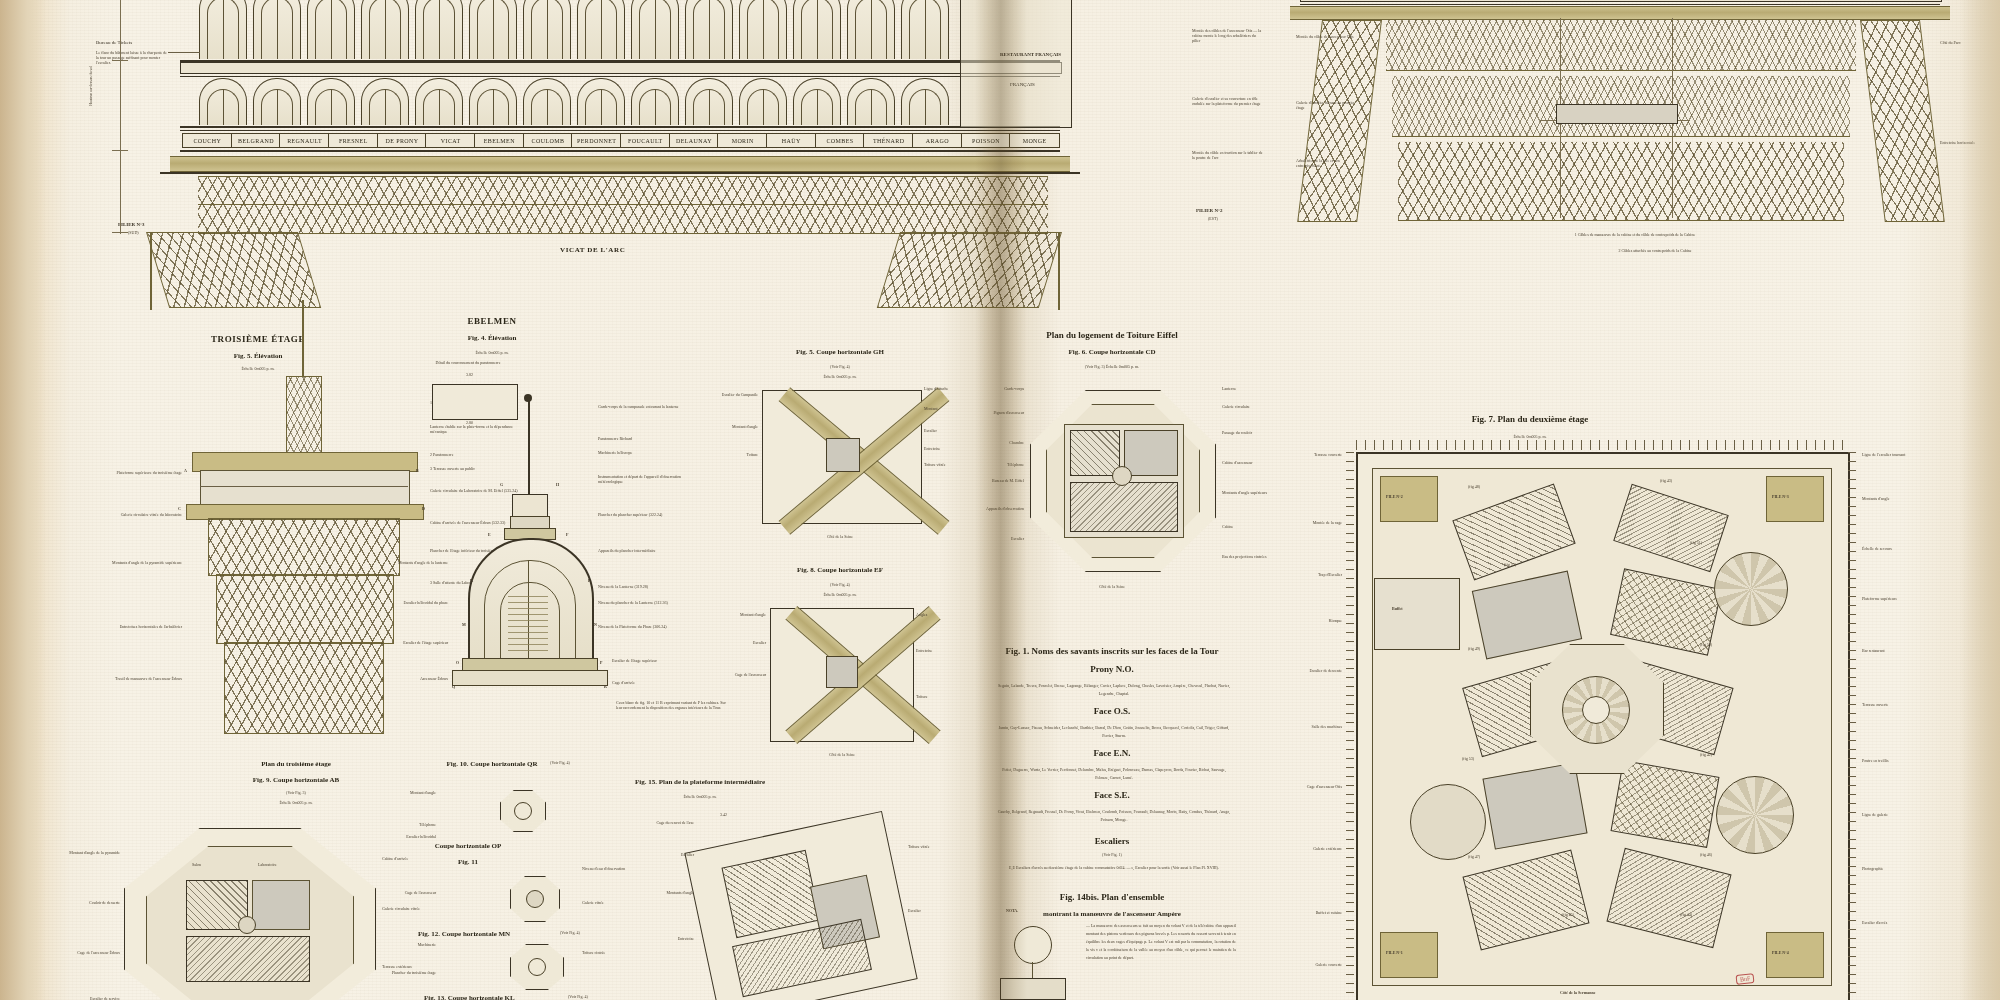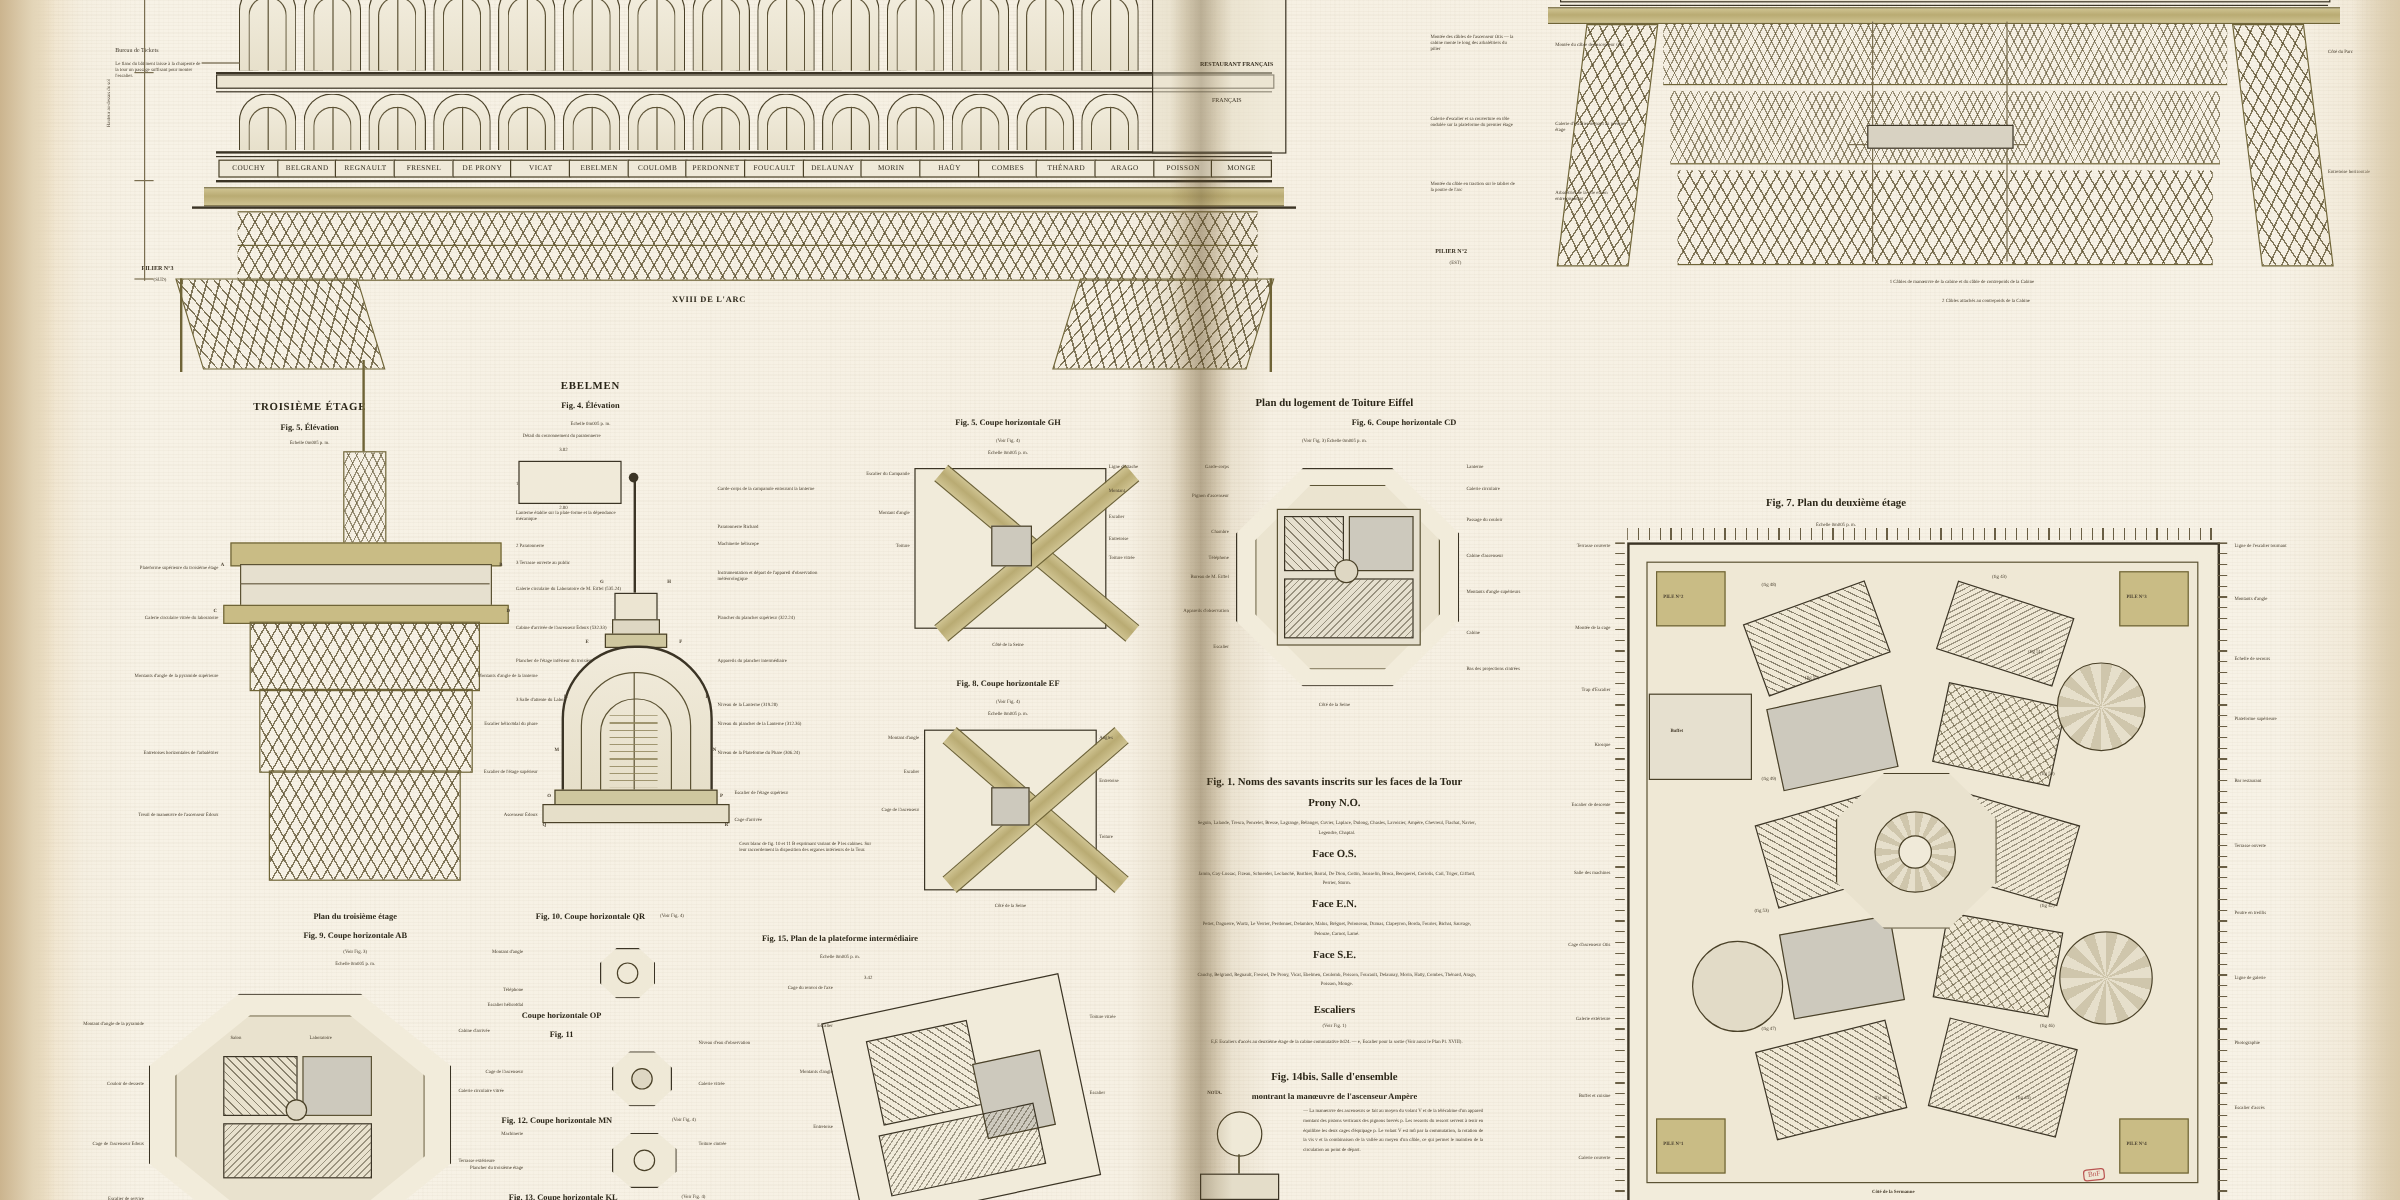--- a/index.html
+++ b/index.html
@@ -188,21 +188,21 @@
         <div class="namebox" style="left: 778.667px; width: 48.6667px; top: 0px;">POISSON</div>
         <div class="namebox" style="left: 827.333px; width: 48.6667px; top: 0px;">MONGE</div>
       </div>
     <div class="hline" style="left:180px;top:150px;width:880px;height:2px;"></div>
 
     <div class="girder" style="position:absolute;left:170px;top:156px;width:900px;height:14px;"></div>
     <div class="hline" style="left:160px;top:172px;width:920px;height:2px;"></div>
 
     <div class="lattice" style="position:absolute;left:198px;top:176px;width:850px;height:56px;border-top:1px solid #6f6437;border-bottom:1px solid #6f6437;"></div>
     <div class="hline" style="left:198px;top:204px;width:850px;background:#6f6437;"></div>
-    <div class="t sm b sc" style="left:560px;top:246px;">XVIII DE L'ARC</div>
+    <div class="t sm b sc" style="left:560px;top:246px;">VICAT DE L'ARC</div>
 
     <div>
       <div class="ink lattice" style="left:146px;top:232px;width:150px;height:74px;transform:skewX(17deg);transform-origin:top left;border:1px solid #6f6437;"></div>
       <div class="vline" style="left:150px;top:232px;height:78px;width:2px;background:#6f6437;"></div>
       <div class="t tiny b" style="left:118px;top:222px;">PILIER N°3</div>
       <div class="t xtiny" style="left:128px;top:230px;">(SUD)</div>
     </div>
 
     <div>
       <div class="ink lattice" style="left:900px;top:232px;width:160px;height:74px;transform:skewX(-17deg);transform-origin:top right;border:1px solid #6f6437;"></div>
@@ -463,21 +463,21 @@
     <div class="t xtiny" style="left:636px;top:852px;width:58px;white-space:normal;text-align:right;">Escalier</div>
     <div class="t xtiny" style="left:636px;top:890px;width:58px;white-space:normal;text-align:right;">Montants d'angle</div>
     <div class="t xtiny" style="left:636px;top:936px;width:58px;white-space:normal;text-align:right;">Entretoise</div>
     <div class="t xtiny" style="left:720px;top:812px;">3.42</div>
     <div class="t xtiny" style="left:908px;top:844px;width:56px;white-space:normal;">Toiture vitrée</div>
     <div class="t xtiny" style="left:908px;top:908px;width:56px;white-space:normal;">Escalier</div>
   </div>
 
   <div>
     <div class="t md b center" style="left:1112px;top:330px;">Plan du logement de Toiture Eiffel</div>
-    <div class="t sm b center" style="left:1170px;top:348px;">Fig. 6. Coupe horizontale CD</div>
+    <div class="t sm b center" style="left:1112px;top:348px;">Fig. 6. Coupe horizontale CD</div>
     <div class="t xtiny center" style="left:1112px;top:364px;">(Voir Fig. 3) Échelle 0m005 p. m.</div>
 
     <div class="oct frame" style="left:1030px;top:390px;width:184px;height:180px;background:#f2ecdb;"></div>
     <div class="oct" style="left:1046px;top:404px;width:152px;height:152px;border:1px solid #5c5334;background:#ebe4d0;"></div>
     <div class="frame filllight" style="left:1064px;top:424px;width:118px;height:112px;border-color:#5c5334;"></div>
     <div class="frame hatch" style="left:1070px;top:430px;width:48px;height:44px;"></div>
     <div class="frame fillgrey" style="left:1124px;top:430px;width:52px;height:44px;border-color:#4a4128;"></div>
     <div class="frame hatch2" style="left:1070px;top:482px;width:106px;height:48px;"></div>
     <div class="dot" style="left:1112px;top:466px;width:18px;height:18px;border:1px solid #4a4128;background:#ded7c3;"></div>
 
@@ -512,21 +512,21 @@
     <div class="t md b center" style="left:1112px;top:748px;">Face E.N.</div>
     <div class="t xtiny" style="left:996px;top:766px;width:236px;white-space:normal;text-align:center;line-height:8px;">Petiet, Daguerre, Wurtz, Le Verrier, Perdonnet, Delambre, Malus, Bréguet, Polonceau, Dumas, Clapeyron, Borda, Fourier, Bichat, Sauvage, Pelouze, Carnot, Lamé.</div>
 
     <div class="t md b center" style="left:1112px;top:790px;">Face S.E.</div>
     <div class="t xtiny" style="left:996px;top:808px;width:236px;white-space:normal;text-align:center;line-height:8px;">Cauchy, Belgrand, Regnault, Fresnel, De Prony, Vicat, Ebelmen, Coulomb, Poisson, Foucault, Delaunay, Morin, Haüy, Combes, Thénard, Arago, Poisson, Monge.</div>
 
     <div class="t md b center" style="left:1112px;top:836px;">Escaliers</div>
     <div class="t xtiny center" style="left:1112px;top:852px;">(Voir Fig. 1)</div>
     <div class="t xtiny" style="left:996px;top:864px;width:236px;white-space:normal;text-align:center;line-height:8px;">E,E Escaliers d'accès au deuxième étage de la cabine commutative 0d24. — e, Escalier pour la sortie (Voir aussi le Plan Pl. XVIII).</div>
 
-    <div class="t md b center" style="left:1112px;top:892px;">Fig. 14bis. Salle d'ensemble</div>
+    <div class="t md b center" style="left:1112px;top:892px;">Fig. 14bis. Plan d'ensemble</div>
     <div class="t sm b center" style="left:1112px;top:910px;">montrant la manœuvre de l'ascenseur Ampère</div>
 
     <div class="dot" style="left:1014px;top:926px;width:36px;height:36px;border:1px solid #4a4128;background:#efe9d7;"></div>
     <div class="hline" style="left:1032px;top:962px;width:1px;height:30px;background:#5c5334;"></div>
     <div class="vline" style="left:1032px;top:962px;height:32px;background:#5c5334;"></div>
     <div class="frame" style="left:1000px;top:978px;width:64px;height:20px;background:#e4ddc9;"></div>
 
     <div class="t xtiny b" style="left:1006px;top:908px;">NOTA.</div>
     <div class="t xtiny" style="left:1000px;top:918px;width:0;height:0;"></div>
     <div class="t xtiny" style="left:1086px;top:922px;width:150px;white-space:normal;line-height:8px;text-align:justify;">— La manœuvre des ascenseurs se fait au moyen du volant V et de la télécabine d'un appareil montant des pistons verticaux des pignons brevés p. Les ressorts du ressort servent à tenir en équilibre les deux cages d'équipage p. Le volant V est mû par la commutation, la rotation de la vis v et la combinaison de la vallée au moyen d'un câble, ce qui permet le maintien de la circulation au point de départ.</div>

